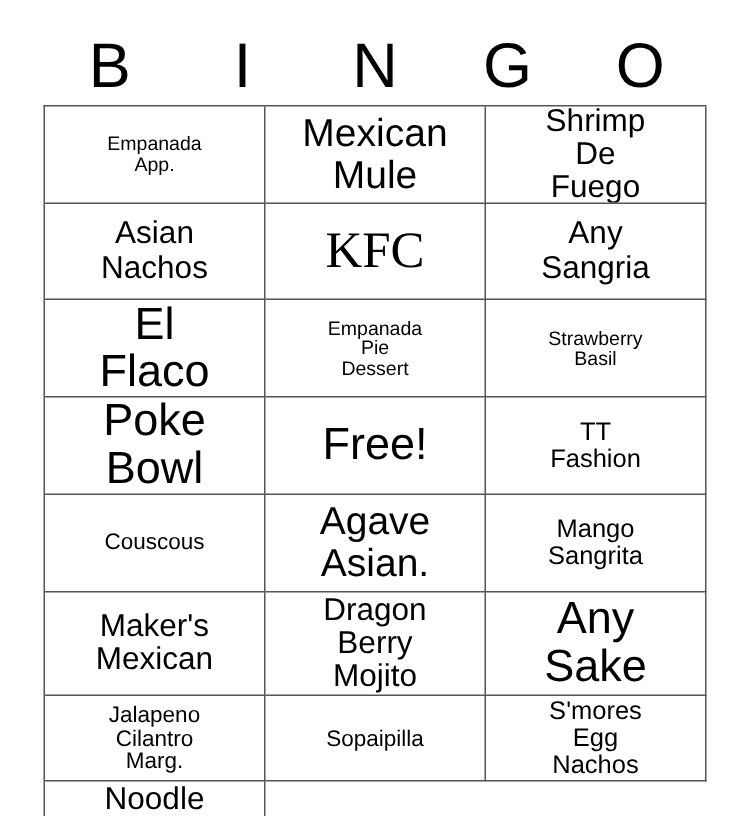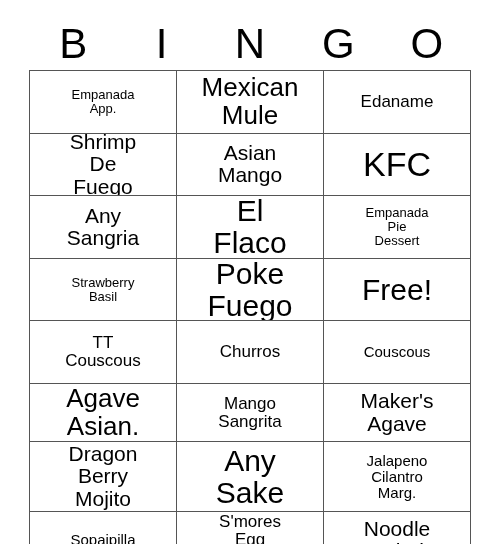--- a/index.html
+++ b/index.html
@@ -70,21 +70,21 @@
     line-height: 1.06;
     white-space: pre-line;
     color: #000000;
   }
   .sz-xs .cell-text { font-size: 13px; }
   .sz-s  .cell-text { font-size: 15px; }
   .sz-m  .cell-text { font-size: 17px; }
   .sz-l  .cell-text { font-size: 21px; }
   .sz-xl .cell-text { font-size: 26px; }
   .sz-xxl .cell-text { font-size: 30px; }
-  .sz-huge .cell-text { font-size: 34px; }
+  .sz-huge .cell-text { font-size: 34px; font-family: Liberation Serif, serif; }
 </style>
 </head>
 <body>
 
 <div class="card">
 
   <div class="header-row">
     <div class="header-cell">B</div>
     <div class="header-cell">I</div>
     <div class="header-cell">N</div>
@@ -94,31 +94,28 @@
 
   <div class="grid" id="bingo-grid">
       <div class="cell sz-xs">
         <span class="cell-text">Empanada
 App.</span>
       </div>
       <div class="cell sz-xl">
         <span class="cell-text">Mexican
 Mule</span>
       </div>
-      <div class="cell sz-m">
-        <span class="cell-text">Edaname</span>
-      </div>
       <div class="cell sz-l">
         <span class="cell-text">Shrimp
 De
 Fuego</span>
       </div>
       <div class="cell sz-l">
         <span class="cell-text">Asian
-Mango</span>
+Nachos</span>
       </div>
       <div class="cell sz-huge">
         <span class="cell-text">KFC</span>
       </div>
       <div class="cell sz-l">
         <span class="cell-text">Any
 Sangria</span>
       </div>
       <div class="cell sz-xxl">
         <span class="cell-text">El
@@ -128,46 +125,43 @@
         <span class="cell-text">Empanada
 Pie
 Dessert</span>
       </div>
       <div class="cell sz-xs">
         <span class="cell-text">Strawberry
 Basil</span>
       </div>
       <div class="cell sz-xxl">
         <span class="cell-text">Poke
-Fuego</span>
+Bowl</span>
       </div>
       <div class="cell sz-xxl">
         <span class="cell-text">Free!</span>
       </div>
       <div class="cell sz-m">
         <span class="cell-text">TT
-Couscous</span>
-      </div>
-      <div class="cell sz-m">
-        <span class="cell-text">Churros</span>
+Fashion</span>
       </div>
       <div class="cell sz-s">
         <span class="cell-text">Couscous</span>
       </div>
       <div class="cell sz-xl">
         <span class="cell-text">Agave
 Asian.</span>
       </div>
       <div class="cell sz-m">
         <span class="cell-text">Mango
 Sangrita</span>
       </div>
       <div class="cell sz-l">
         <span class="cell-text">Maker's
-Agave</span>
+Mexican</span>
       </div>
       <div class="cell sz-l">
         <span class="cell-text">Dragon
 Berry
 Mojito</span>
       </div>
       <div class="cell sz-xxl">
         <span class="cell-text">Any
 Sake</span>
       </div>

